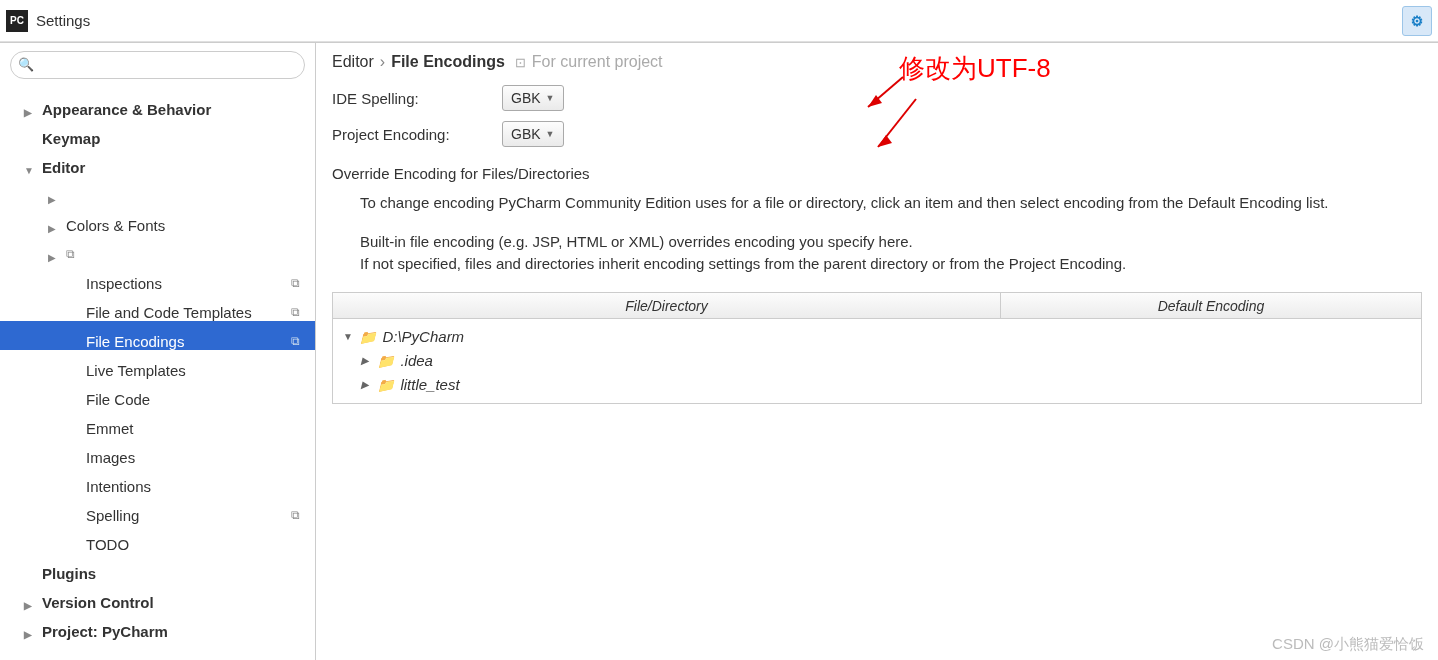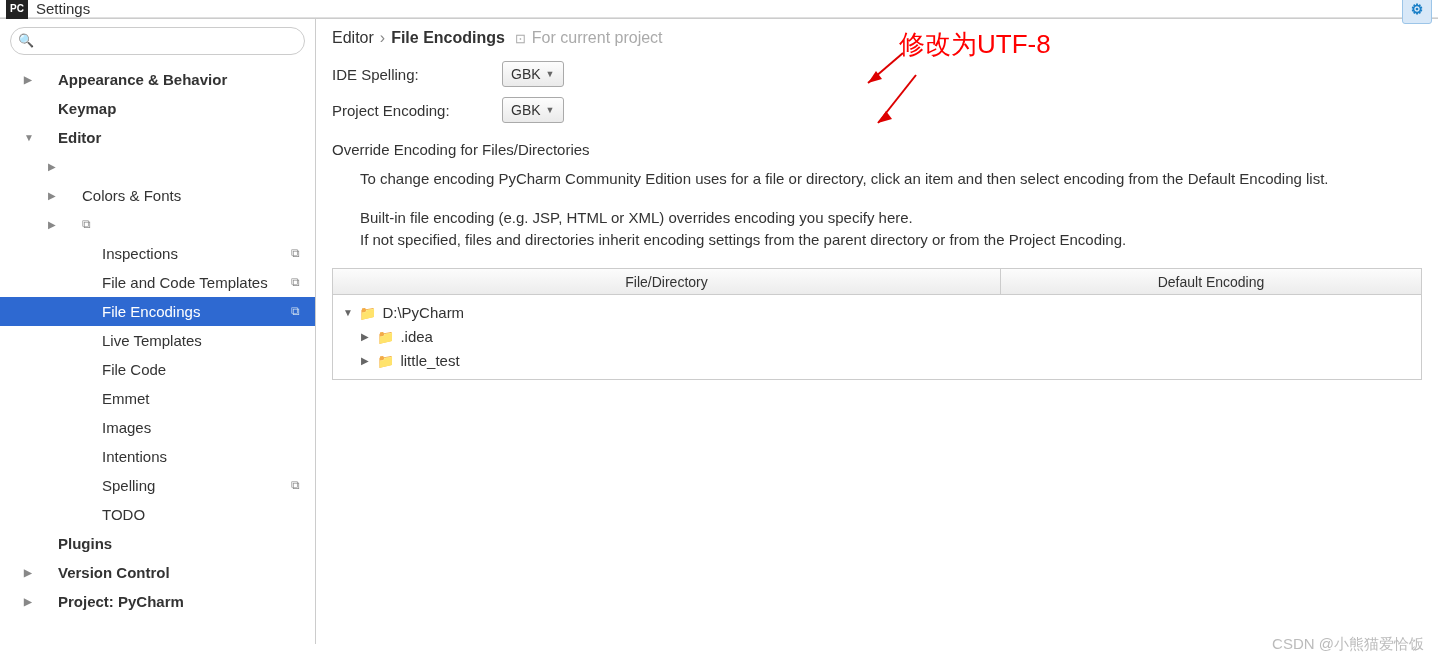--- a/index.html
+++ b/index.html
@@ -1,32 +1,32 @@
 <!DOCTYPE html>
 <html><head>
 <meta charset="utf-8">
 <style>
 * { box-sizing: border-box; margin: 0; padding: 0; }
 body { font-family: "Segoe UI", Arial, sans-serif; font-size: 14px; color: #333; background: #fff; width: 1438px; height: 660px; overflow: hidden; }
 
-.titlebar { height: 18px; display: flex; align-items: center; padding: 0 6px; background: #fff; border-bottom: 1px solid #e0e0e0; }
+.titlebar { height: 42px; display: flex; align-items: center; padding: 0 6px; background: #fff; border-bottom: 1px solid #e0e0e0; }
 .titlebar .app-icon { width: 22px; height: 22px; background: #222; color: #fff; font-size: 10px; font-weight: bold; display: flex; align-items: center; justify-content: center; margin-right: 8px; }
 .titlebar .title { font-size: 15px; color: #333; }
 .titlebar .right-icon { margin-left: auto; width: 30px; height: 30px; background: #d8e8f8; border: 1px solid #9cc5e8; border-radius: 3px; display: flex; align-items: center; justify-content: center; color: #1a7fc7; font-weight: bold; }
 
 .main { display: flex; height: 626px; border-top: 1px solid #ccc; }
 
 .sidebar { width: 316px; border-right: 1px solid #ccc; background: #fff; overflow-y: auto; }
 .search-wrap { padding: 8px 10px; }
 .search-input { width: 100%; height: 28px; border: 1px solid #ccc; border-radius: 14px; padding: 0 10px 0 28px; font-size: 13px; background: #fff; }
 .search-wrap { position: relative; }
 .search-wrap .mag { position: absolute; left: 18px; top: 14px; color: #888; font-size: 13px; }
 
 .tree { padding: 2px 0; }
-.tree-item { display: flex; align-items: center; height: 29px; padding: 0 8px 0 15px; cursor: pointer; gap: 16px; }
+.tree-item { display: flex; align-items: flex-end; height: 29px; padding: 0 8px 0 15px; cursor: pointer; }
 .tree-item.level1 { font-weight: bold; padding-left: 24px; }
 .tree-item.level2 { padding-left: 48px; }
 .tree-item.level3 { padding-left: 68px; }
 .tree-item .arrow { width: 14px; font-size: 10px; color: #888; margin-right: 4px; }
 .tree-item.expanded .arrow::before { content: "▼"; }
 .tree-item.collapsed .arrow::before { content: "▶"; }
 .tree-item.leaf .arrow { visibility: hidden; }
 .tree-item.selected { background: #2e69d1; color: #fff; }
 .tree-item .label { flex: 1; font-size: 15px; }
 .tree-item .badge { width: 16px; height: 16px; color: #888; font-size: 12px; }
@@ -45,21 +45,21 @@
 .dropdown { border: 1px solid #aaa; background: linear-gradient(#fdfdfd,#eaeaea); border-radius: 3px; height: 26px; padding: 0 8px; display: flex; align-items: center; cursor: pointer; font-size: 14px; }
 .dropdown .dd-arrow { margin-left: 5px; font-size: 9px; color: #666; }
 
 .annotation { position: absolute; left: 583px; top: 8px; color: #ff0000; font-size: 26px; font-family: "Microsoft YaHei", sans-serif; }
 .arrow-svg { position: absolute; pointer-events: none; }
 
 .section-title { font-size: 15px; margin-top: 18px; margin-bottom: 10px; }
 .help-text { font-size: 15px; margin: 0 0 0 28px; line-height: 1.5; }
 .help-text p { margin-bottom: 16px; }
 
-.table-wrap { margin-top: 4px; border: 1px solid #ccc; }
+.table-wrap { margin-top: 4px; border: 1px solid #ccc; font-style: italic; }
 .table-head { display: flex; background: linear-gradient(#fcfcfc,#ececec); border-bottom: 1px solid #ccc; height: 26px; }
 .table-head .col { flex: 1; text-align: center; font-size: 14px; line-height: 26px; border-right: 1px solid #ccc; }
 .table-head .col:last-child { border-right: none; flex: 0 0 420px; }
 .table-body { padding: 6px 10px; }
 .file-row { display: flex; align-items: center; height: 24px; font-size: 15px; }
 .file-row .farrow { width: 14px; font-size: 10px; color: #666; margin-right: 2px; }
 .file-row.exp .farrow::before { content: "▼"; }
 .file-row.col .farrow::before { content: "▶"; }
 .file-row .folder { color: #d9a23a; margin-right: 6px; font-size: 14px; }
 .file-row.d1 { padding-left: 18px; }

